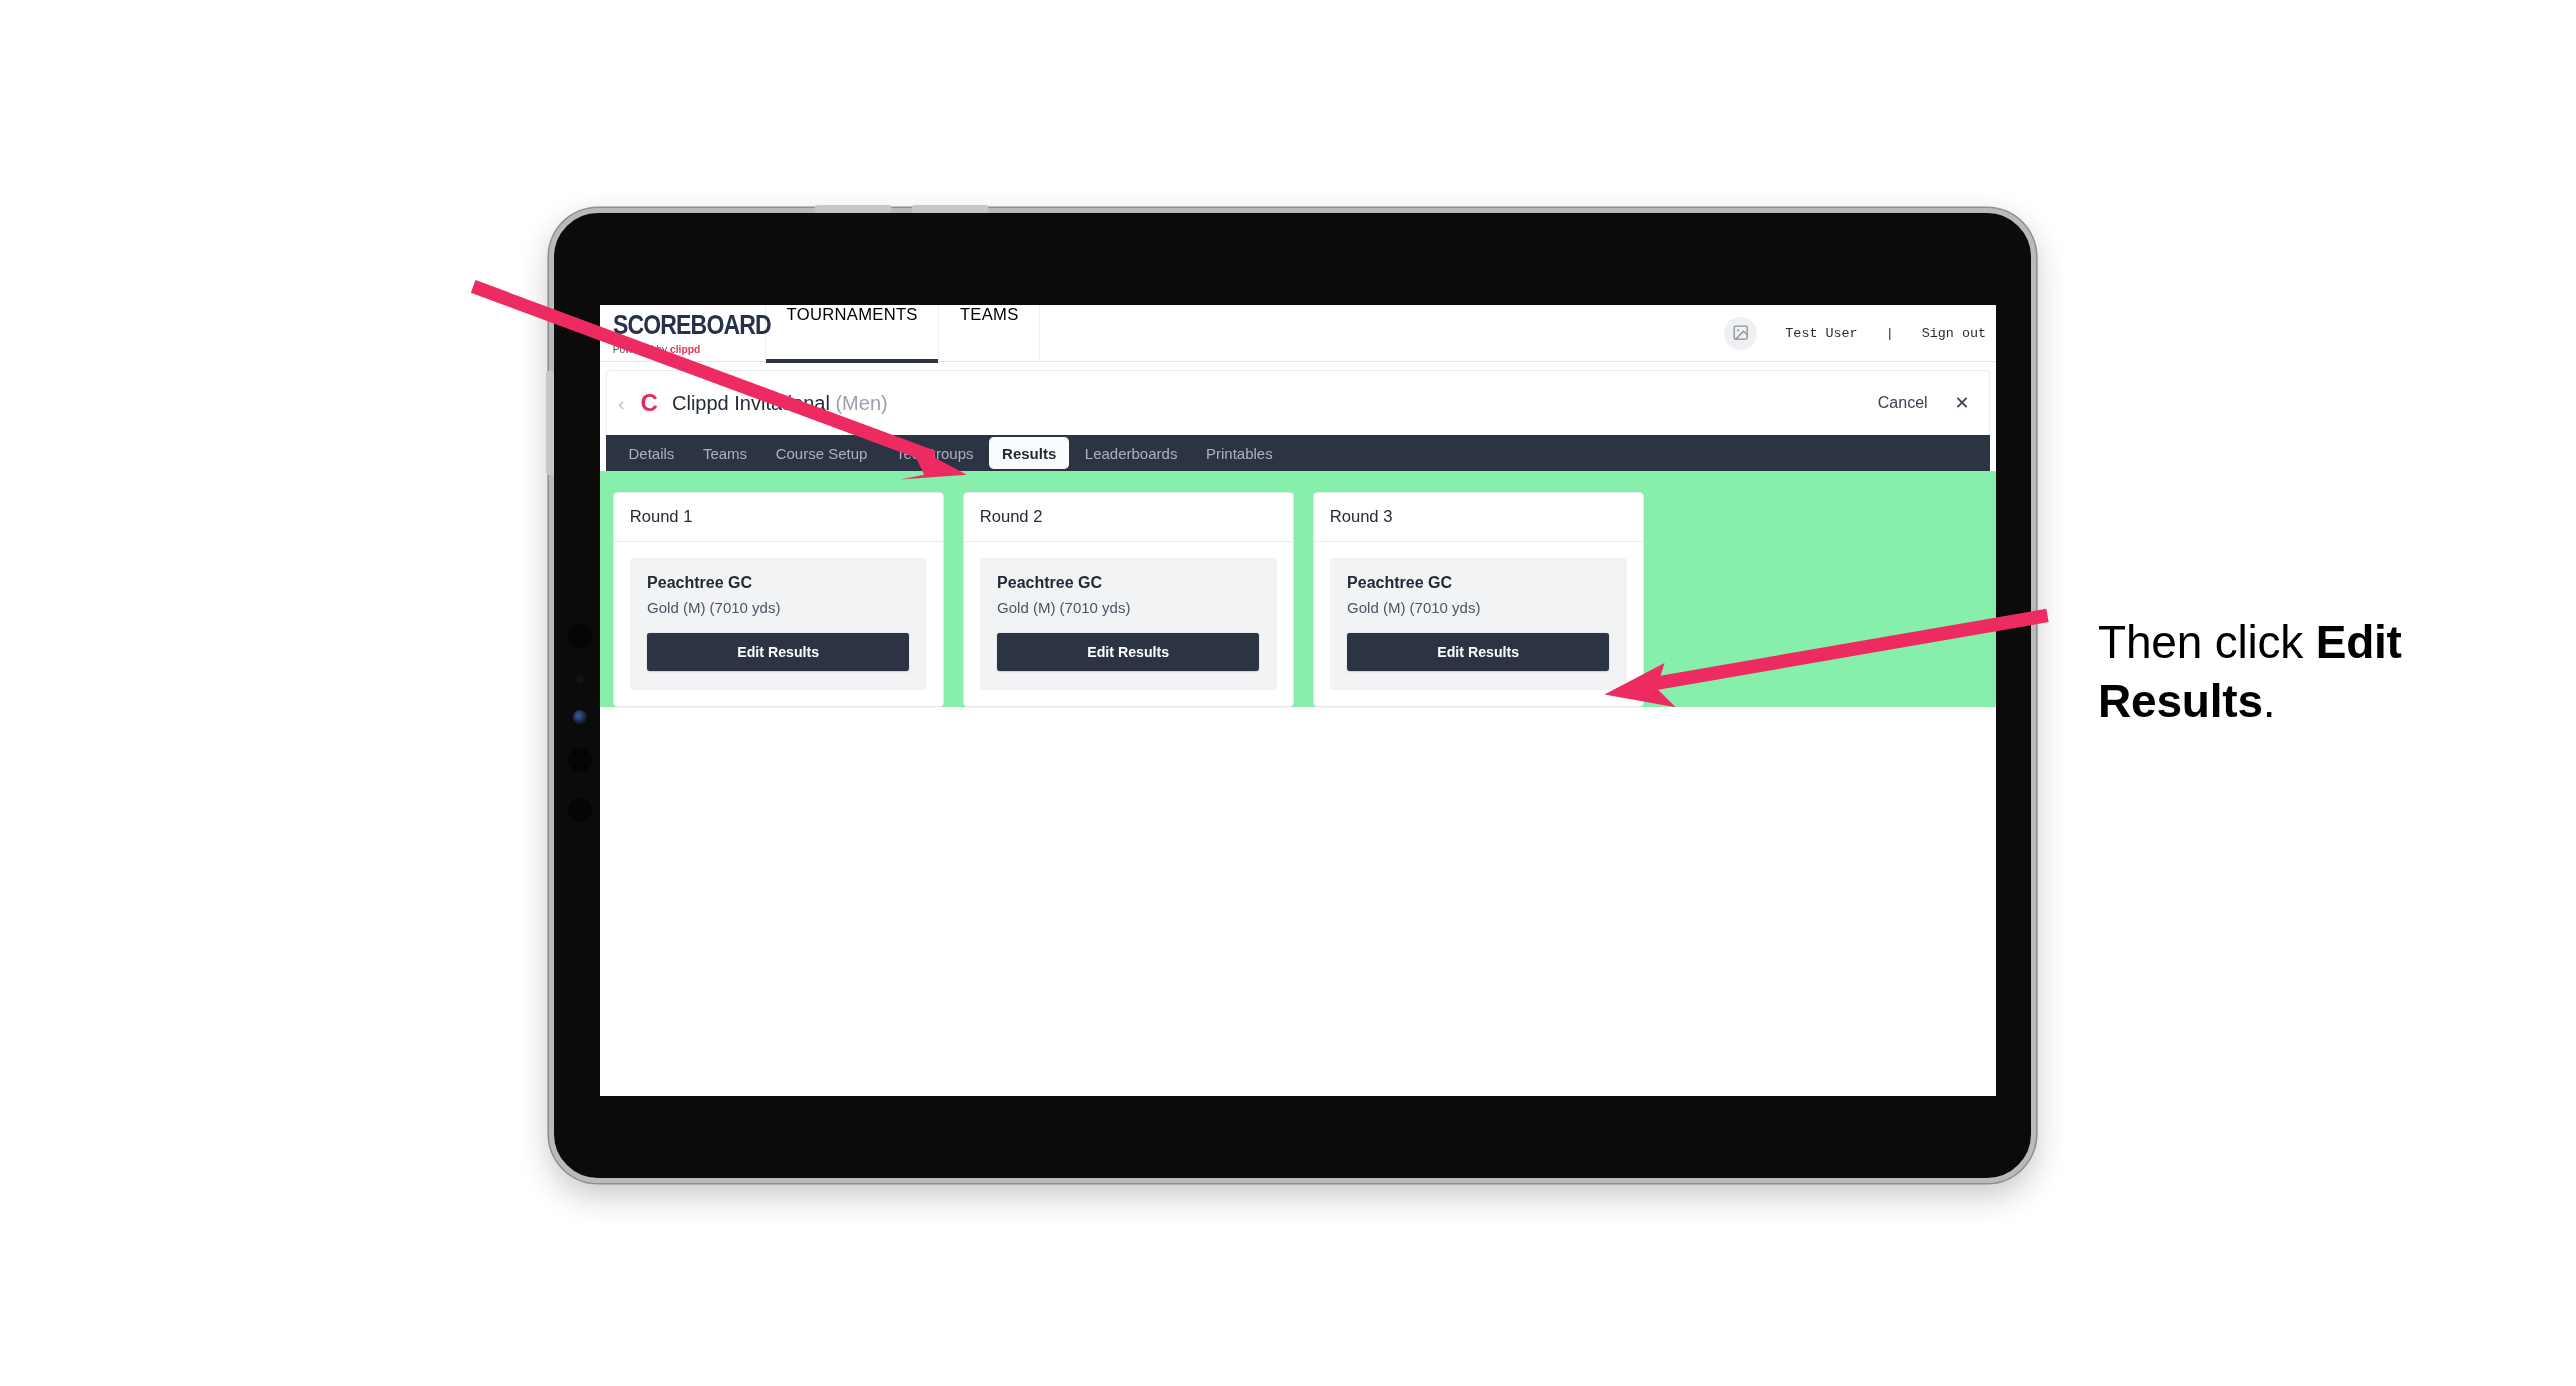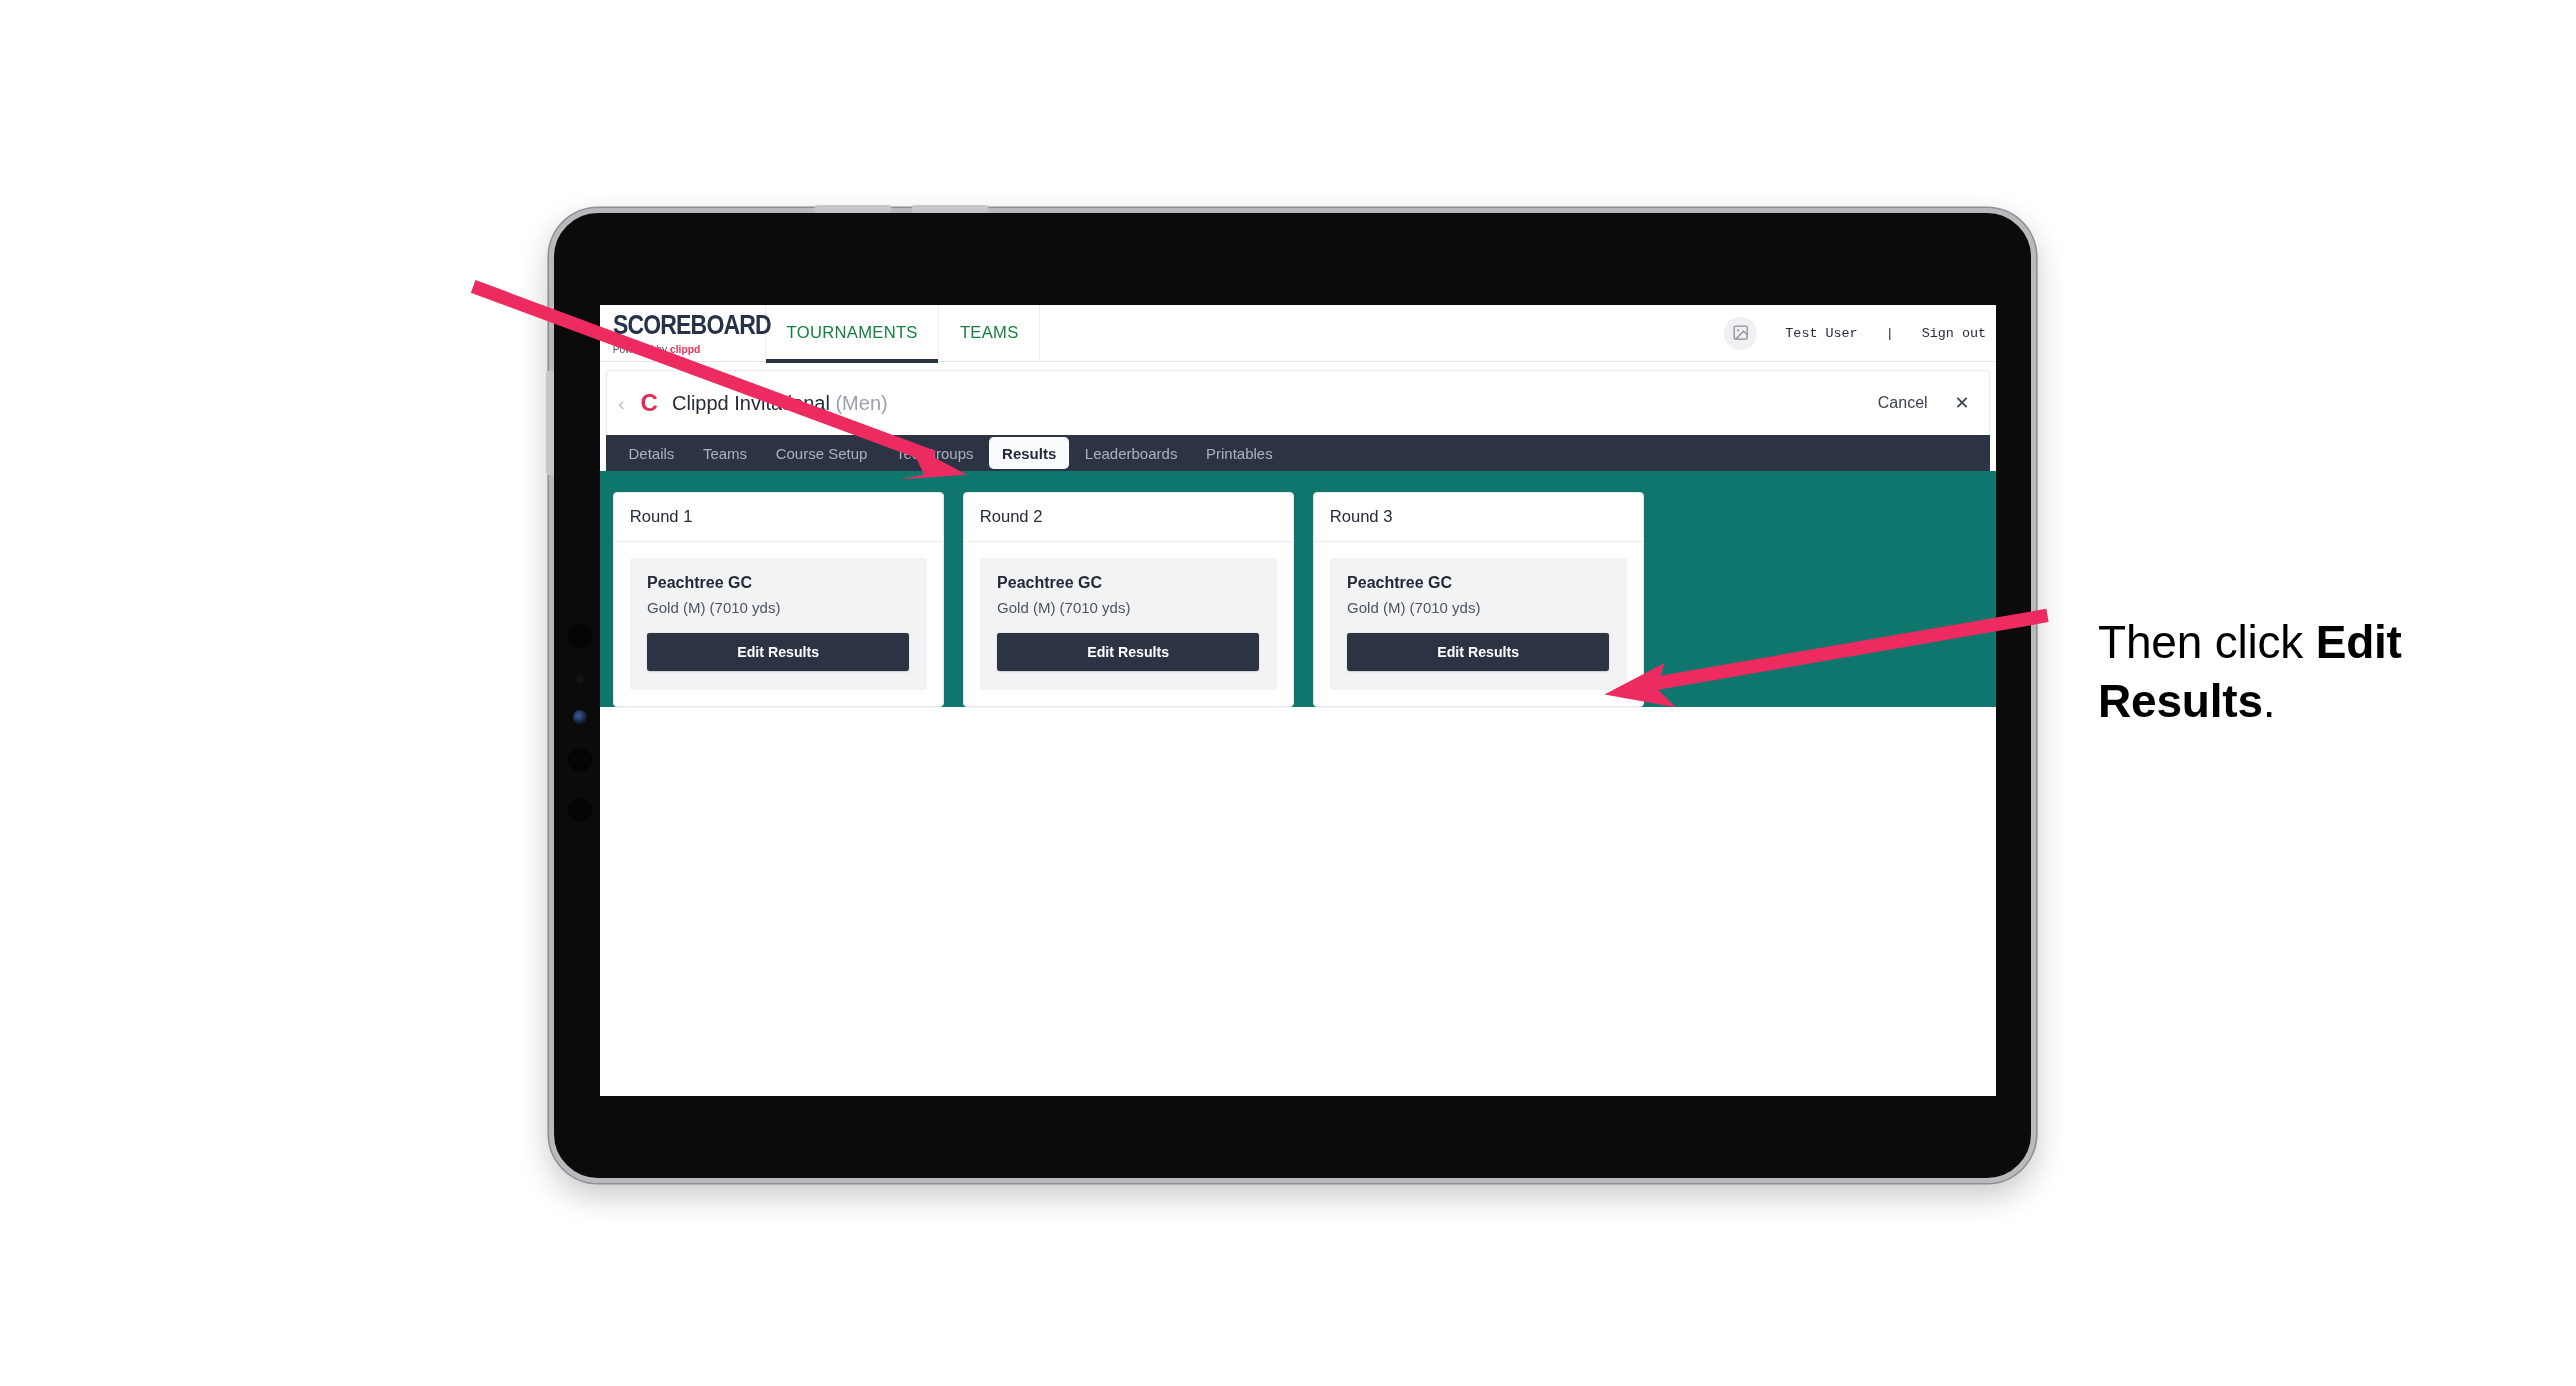--- a/index.html
+++ b/index.html
@@ -94,25 +94,25 @@
   .brand-sub {
     margin-top: 7.1px;
     font-size: 10.3px;
     color: #4a5568;
     white-space: nowrap;
   }
   .brand-sub .clippd { color: #e8335c; font-weight: 700; margin-top: 28px; }
 
   .topnav { display: flex; align-items: stretch; }
   .topnav-item {
-    display: flex; align-items: center;
+    display: flex; 
     padding: 0 20.6px;
     font-size: 16.6px;
     letter-spacing: 0.3px;
-    color: #15803d;
+    color: #000000;
     border-right: 0.8px solid #eceef0;
     cursor: pointer;
     position: relative;
   }
   .topnav-item.active::after {
     content: "";
     position: absolute; left: 0; right: 0; bottom: -1.6px;
     height: 4px; background: #2c3444;
   }
   .topbar-spacer { flex: 1; }
@@ -180,21 +180,21 @@
     background: #fafbfc;
     color: #222a38;
     font-weight: 700;
   }
 
   
   .rounds {
     display: flex;
     gap: 19px;
     padding: 20.6px 12.7px 0 12.7px;
-    background: #0f766e;
+    background: #86efac;
   }
   .round-card {
     width: 331px;
     background: #ffffff;
     border: 0.8px solid #e6e8eb;
     border-radius: 4px;
     box-shadow: 0 0.8px 1.6px rgba(16,24,40,.05);
     overflow: hidden;
   }
   .round-head {

